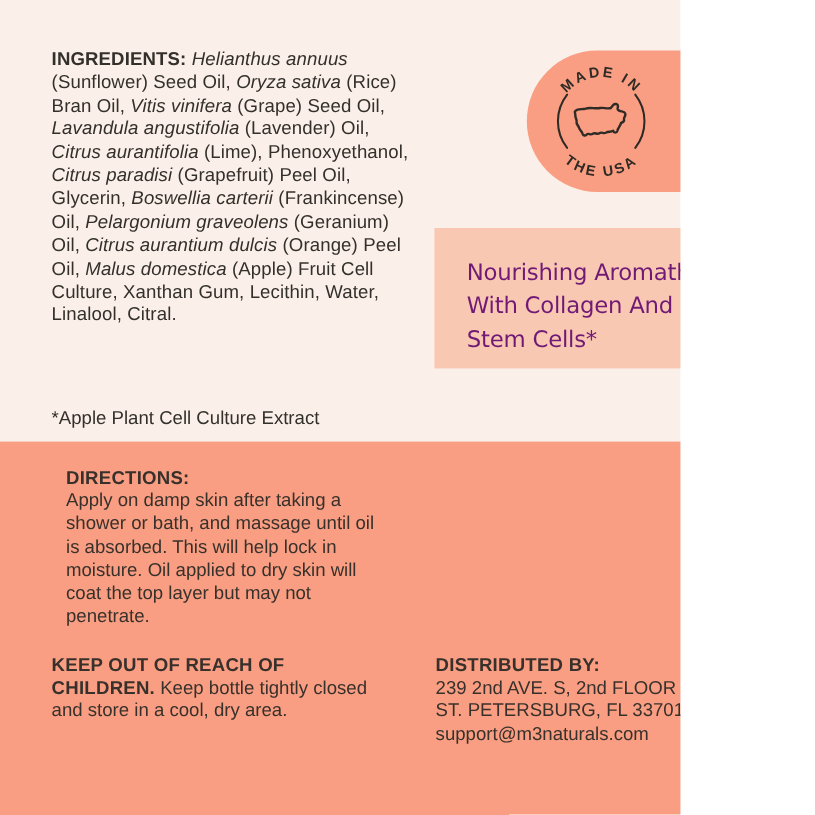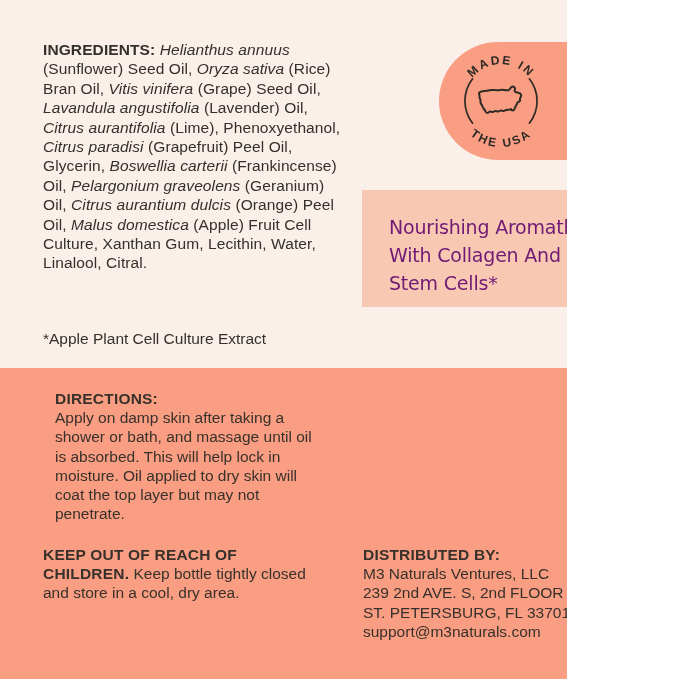--- a/index.html
+++ b/index.html
@@ -20,21 +20,21 @@
     color:var(--ink);
   }
   
   .ingredients{
     position:absolute;left:43px;top:40px;width:298px;
     font-size:15.5px;line-height:19.4px;letter-spacing:.1px;
   }
   .ingredients .bold{font-weight:bold;}
   .ingredients .italic{font-style:italic;}
   .footnote{
-    position:absolute;left:43px;top:329px;
+    position:absolute;left:43px;top:339px;
     font-size:15.5px;line-height:19.4px;
   }
   
   .badge-pill{
     position:absolute;left:439px;top:42px;
     width:240px;height:118px;
     background:var(--salmon);
     border-radius:59px 0 0 59px;
   }
   .stamp{position:absolute;left:12px;top:9px;width:100px;height:100px;}
@@ -119,20 +119,19 @@
       <span>Apply on damp skin after taking a shower or bath, and massage until oil is absorbed. This will help lock in moisture. Oil applied to dry skin will coat the top layer but may not penetrate.</span>
     </div>
 
     <div class="sec" id="keepout">
       <span class="h">KEEP OUT OF REACH OF CHILDREN.</span><span> Keep bottle tightly closed and store in a cool, dry area.</span>
     </div>
 
 
     <div class="sec" id="distributed">
       <div class="h">DISTRIBUTED BY:</div>
-      <div>M3 Naturals Ventures, LLC</div>
       <div>239 2nd AVE. S, 2nd FLOOR</div>
       <div>ST. PETERSBURG, FL 33701</div>
       <div>support@m3naturals.com</div>
     </div>
 
   </div>
 </div>
 
 </body></html>

